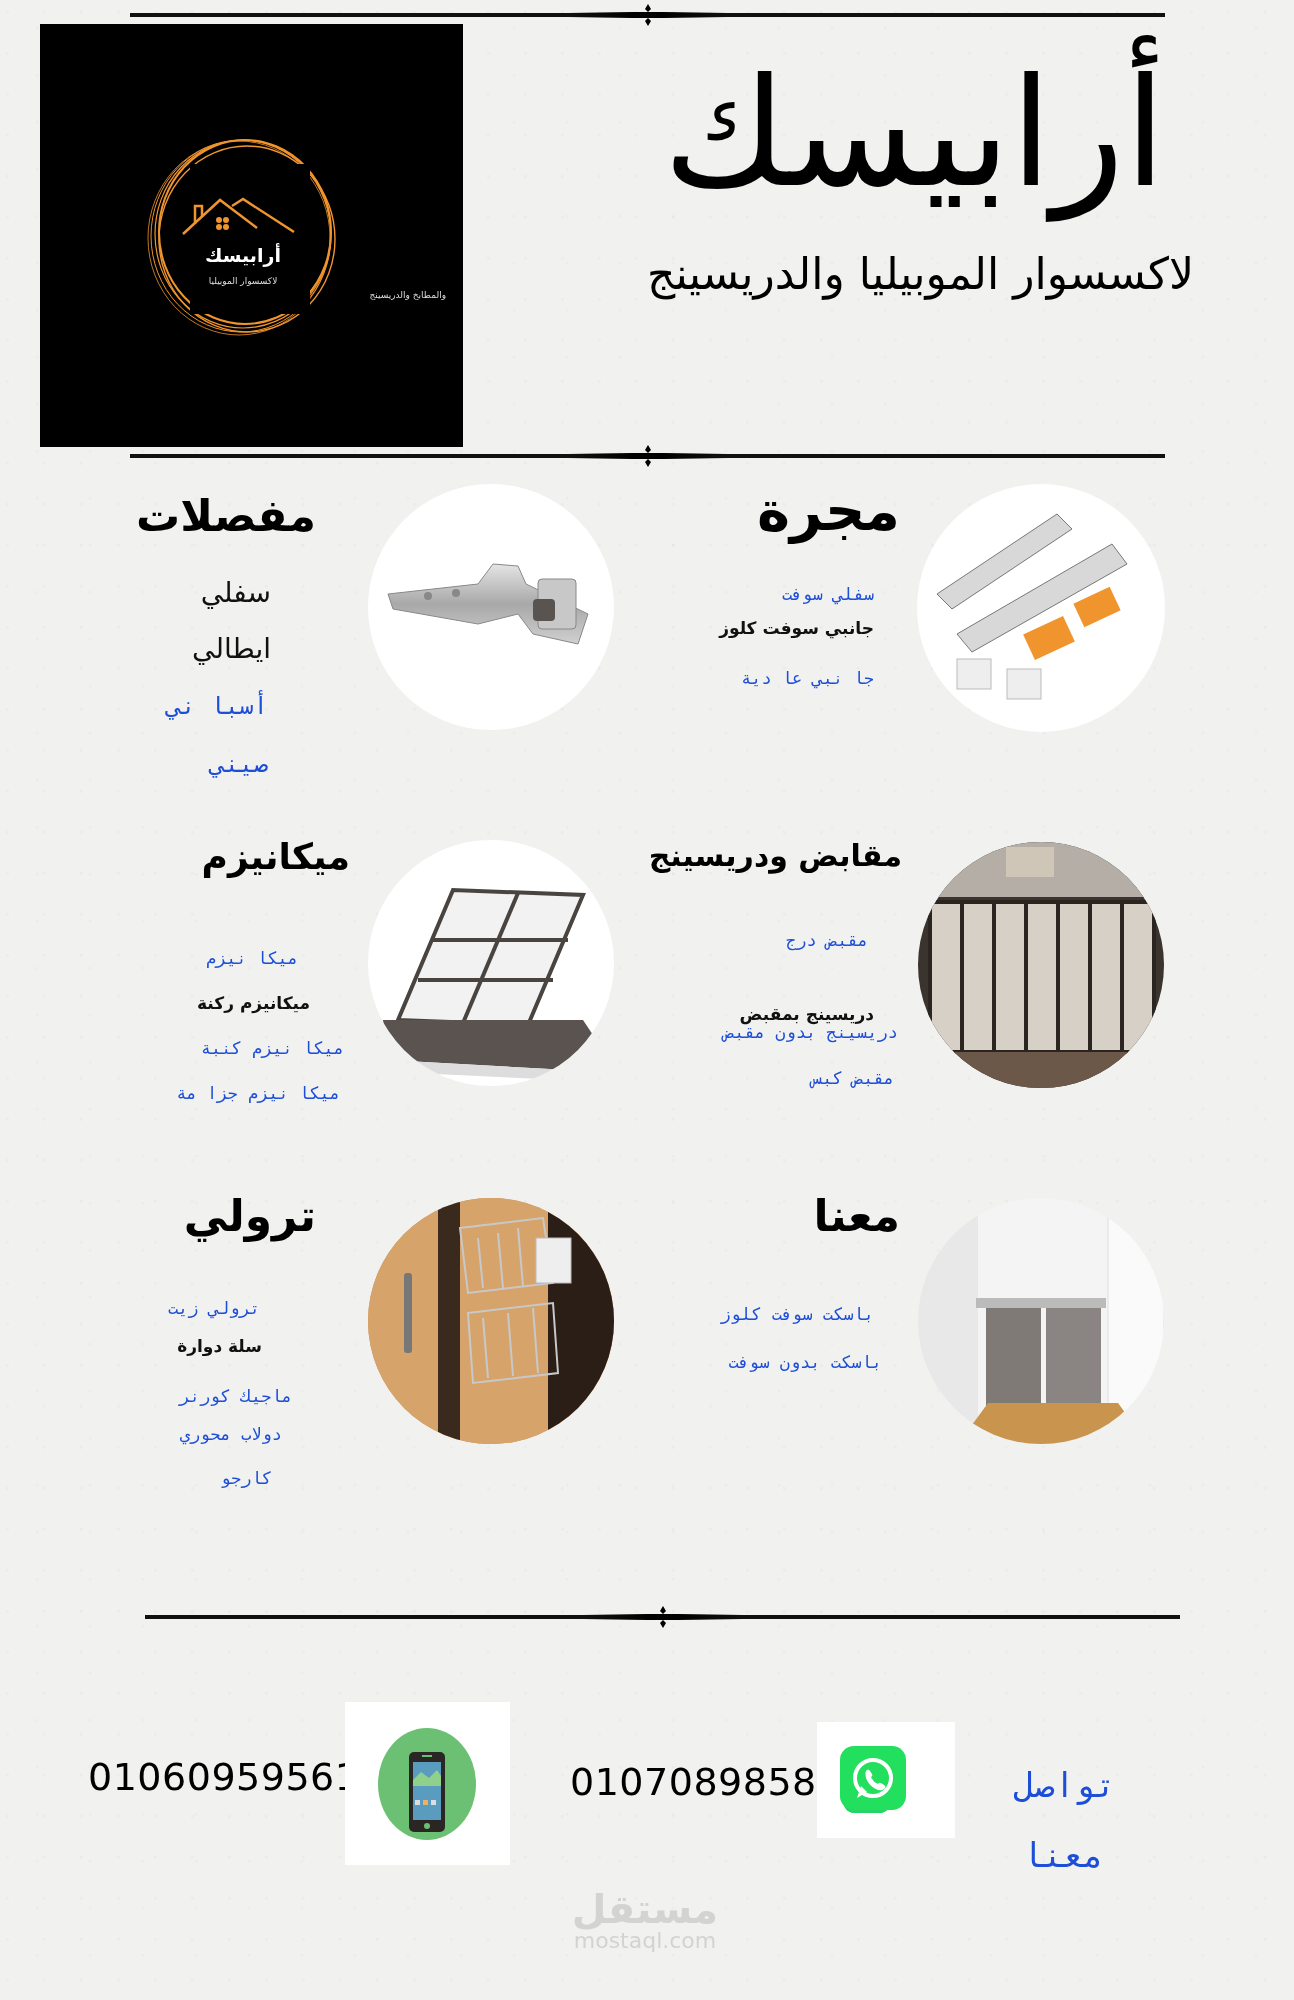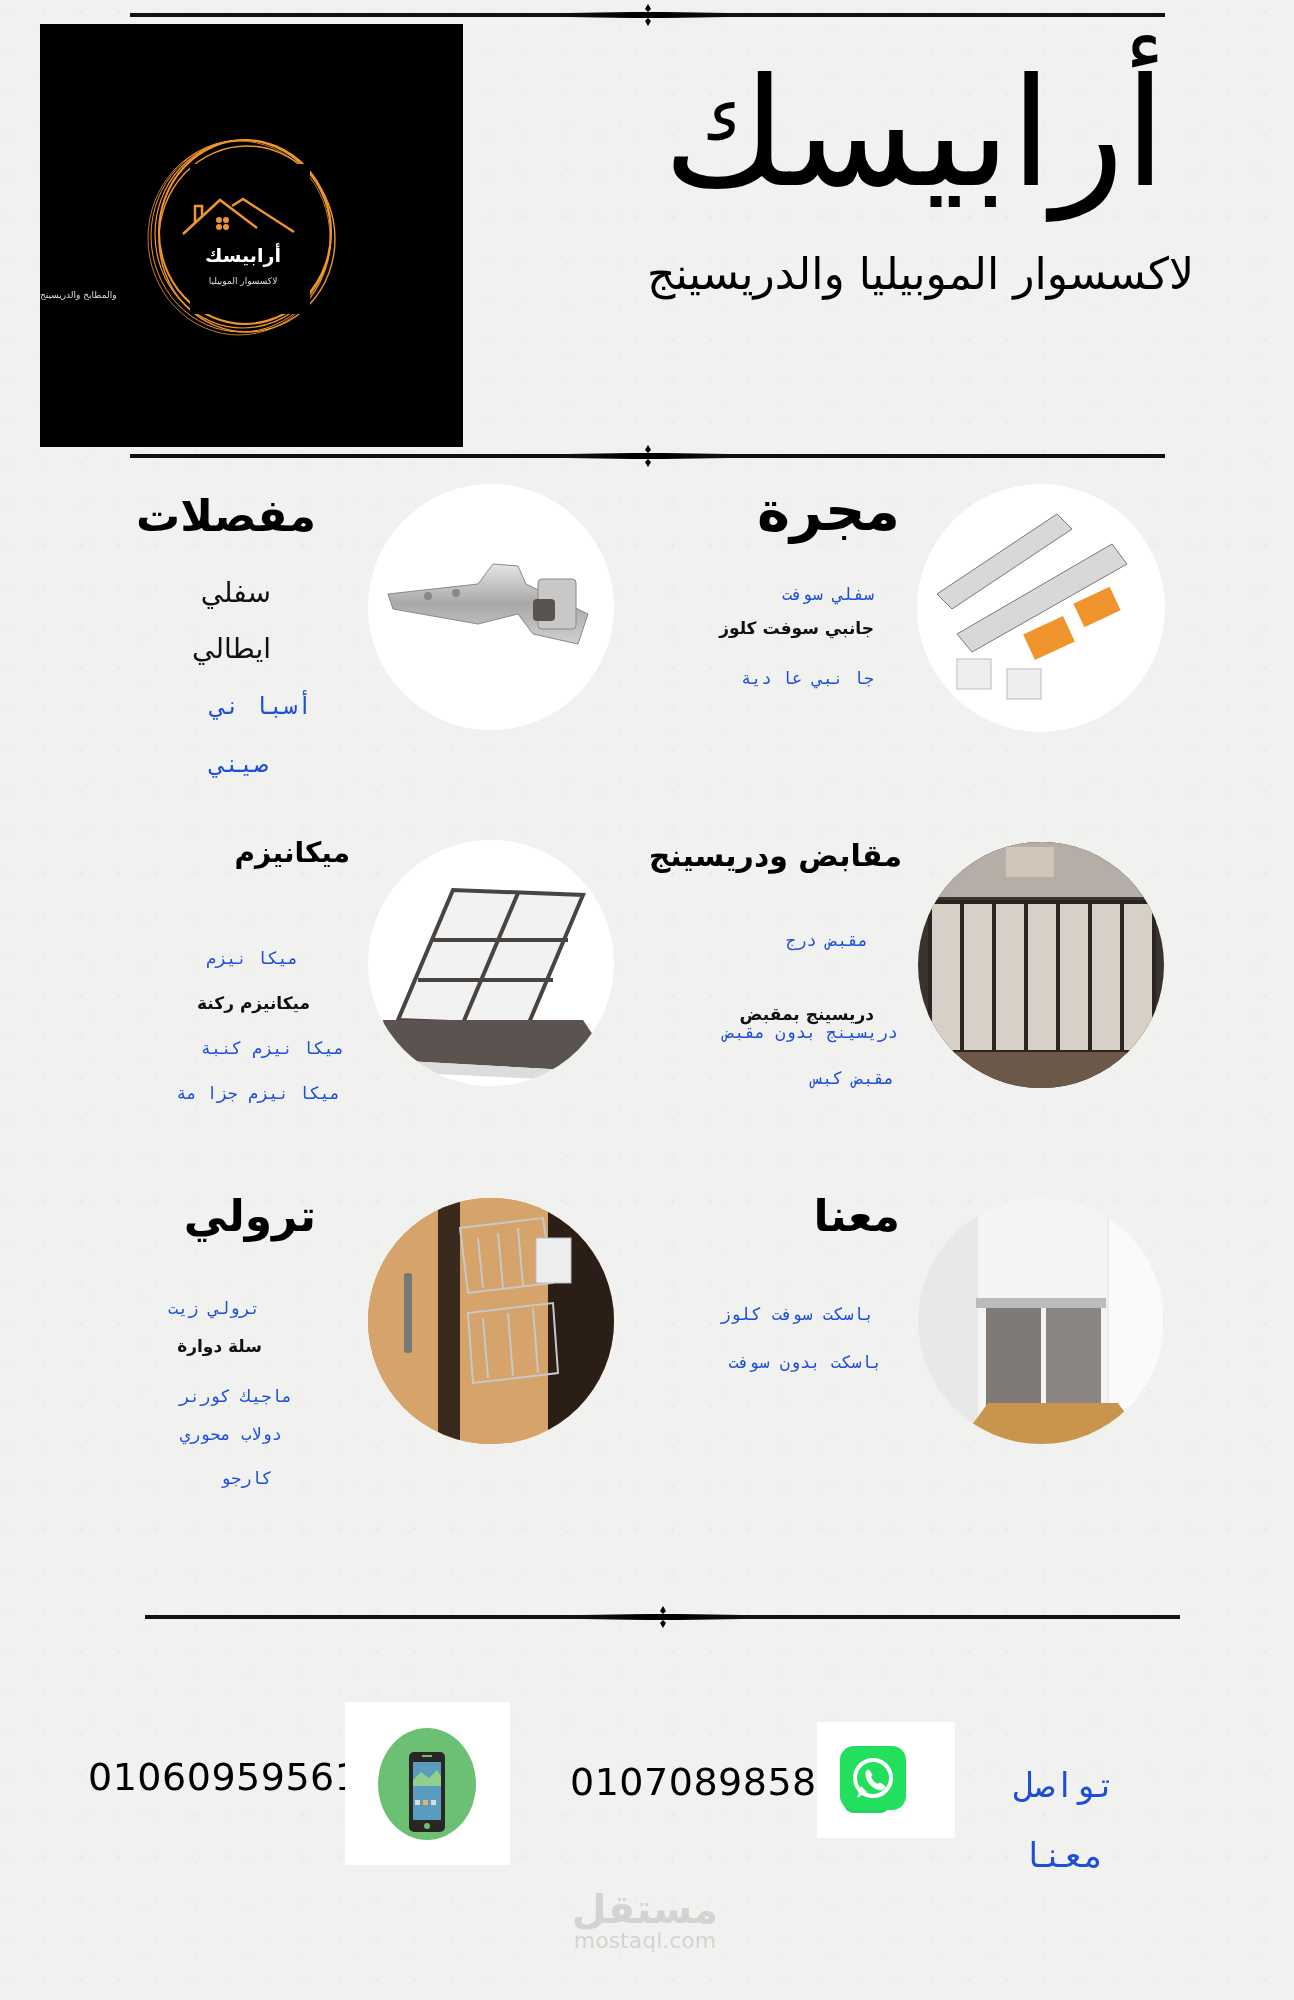--- a/index.html
+++ b/index.html
@@ -63,21 +63,21 @@
     </g>
     <g fill="#f0952e">
       <circle cx="179" cy="196" r="3"></circle>
         <circle cx="186" cy="196" r="3"></circle>
       <circle cx="179" cy="203" r="3"></circle>
         <circle cx="186" cy="203" r="3"></circle>
     </g>
   </svg>
   <div class="abs" style="left:0; width:406px; top:220px; text-align:center; color:#fff; font-weight:bold; font-size:19px; direction:rtl;">أرابيسك</div>
   <div class="abs" style="left:0; width:406px; top:252px; text-align:center; color:#ddd; font-size:9px; direction:rtl;">لاكسسوار الموبيليا</div>
-  <div class="abs" style="left:0; width:406px; top:266px; text-align:left; color:#ddd; font-size:9px; direction:rtl;">والمطابخ والدريسينج</div>
+  <div class="abs" style="left:0; width:406px; top:266px; text-align:right; color:#ddd; font-size:9px; direction:rtl;">والمطابخ والدريسينج</div>
 </div>
 
 <div class="title">أرابيسك</div>
 <div class="subtitle">لاكسسوار الموبيليا  والدريسينج</div>
 
 <div class="divider" style="left:130px; top:454px; width:1035px;">
   <div class="fade"></div>
   <svg class="orn" viewBox="0 0 22 22">
       <g fill="#000">
         <path d="M11 0 L14 5 L11 8 L8 5Z"></path>
@@ -86,21 +86,21 @@
         <path d="M22 11 L17 8 L14 11 L17 14Z"></path>
         <circle cx="11" cy="11" r="2"></circle>
       </g>
     </svg>
 </div>
 
 <div>
   <div class="sec-title" style="right:978px; top:490px; font-size:44px;">مفصلات</div>
   <div class="item bold" style="right:1023px; top:576px; font-size:28px; font-weight:normal;">سفلي</div>
   <div class="item bold" style="right:1023px; top:632px; font-size:28px; font-weight:normal;">ايطالي</div>
-  <div class="item spaced" style="right:982px; top:692px; font-size:24px;">أسبا ني</div>
+  <div class="item spaced" style="right:1026px; top:692px; font-size:24px;">أسبا ني</div>
   <div class="item spaced" style="right:1026px; top:750px; font-size:24px;">صيني</div>
   <div class="circle" style="left:368px; top:484px; width:246px; height:246px;">
     <svg width="246" height="246" viewBox="0 0 246 246">
       <defs>
           <linearGradient id="metal" x1="0" y1="0" x2="0" y2="1">
             <stop offset="0" stop-color="#e4e4e4"></stop>
             <stop offset="0.5" stop-color="#a8a8a8"></stop>
             <stop offset="1" stop-color="#d0d0d0"></stop>
           </linearGradient>
         </defs>
@@ -126,21 +126,21 @@
       </g>
       <rect x="160" y="110" width="40" height="26" fill="#f0952e" transform="rotate(-25 180 123)"></rect>
       <rect x="110" y="140" width="44" height="28" fill="#f0952e" transform="rotate(-25 132 154)"></rect>
       <rect x="40" y="175" width="34" height="30" fill="#eee" stroke="#bbb"></rect>
       <rect x="90" y="185" width="34" height="30" fill="#eee" stroke="#bbb"></rect>
     </svg>
   </div>
 </div>
 
 <div>
-  <div class="sec-title" style="right:944px; top:836px; font-size:28px;">ميكانيزم</div>
+  <div class="sec-title" style="right:944px; top:836px; font-size:36px;">ميكانيزم</div>
   <div class="item spaced" style="right:996px; top:948px;">ميكا نيزم</div>
   <div class="item bold" style="right:984px; top:993px;">ميكانيزم ركنة</div>
   <div class="item spaced" style="right:950px; top:1038px;">ميكا نيزم كنبة</div>
   <div class="item spaced" style="right:954px; top:1083px;">ميكا نيزم جزا مة</div>
   <div class="circle" style="left:368px; top:840px; width:246px; height:246px;">
     <svg width="246" height="246" viewBox="0 0 246 246">
       <polygon points="30,180 85,50 215,55 160,185" fill="#f2f2f2" stroke="#4a4440" stroke-width="4"></polygon>
       <line x1="150" y1="53" x2="95" y2="183" stroke="#4a4440" stroke-width="4"></line>
       <line x1="64" y1="100" x2="200" y2="100" stroke="#4a4440" stroke-width="4"></line>
       <line x1="50" y1="140" x2="185" y2="140" stroke="#4a4440" stroke-width="4"></line>

